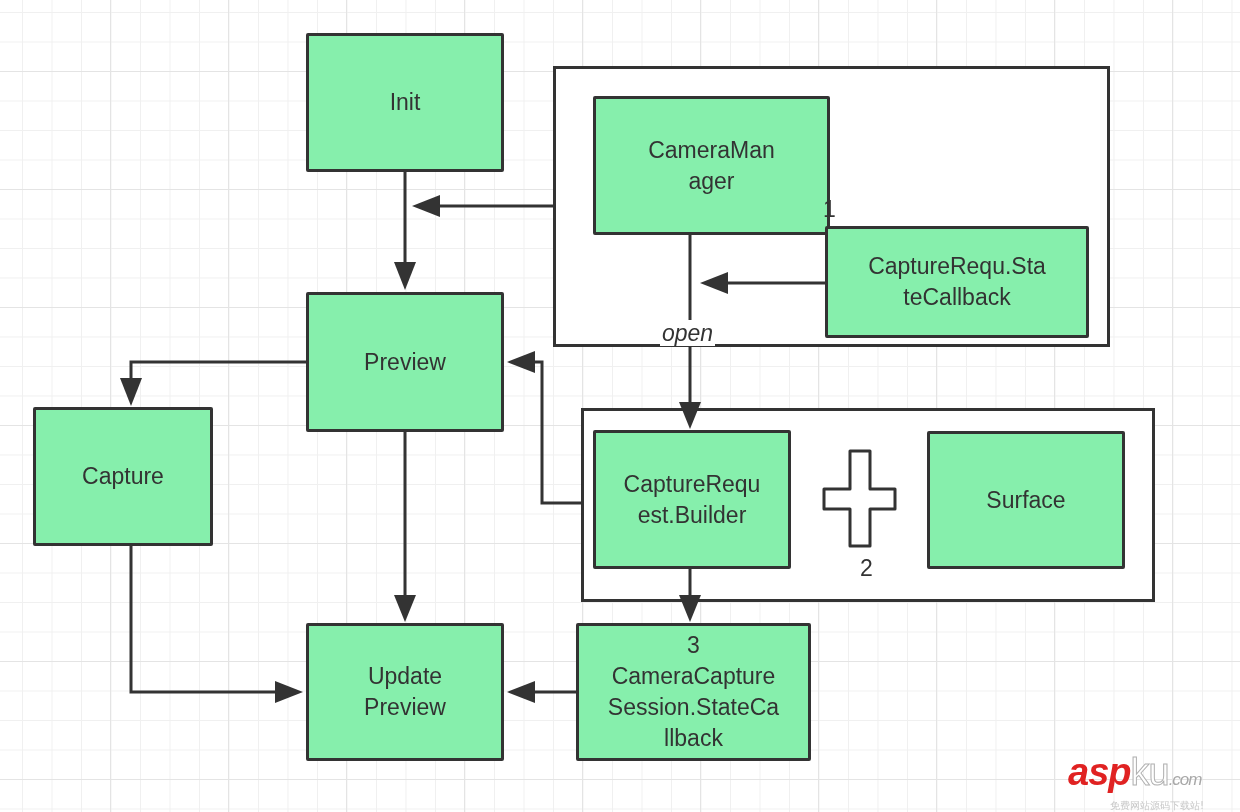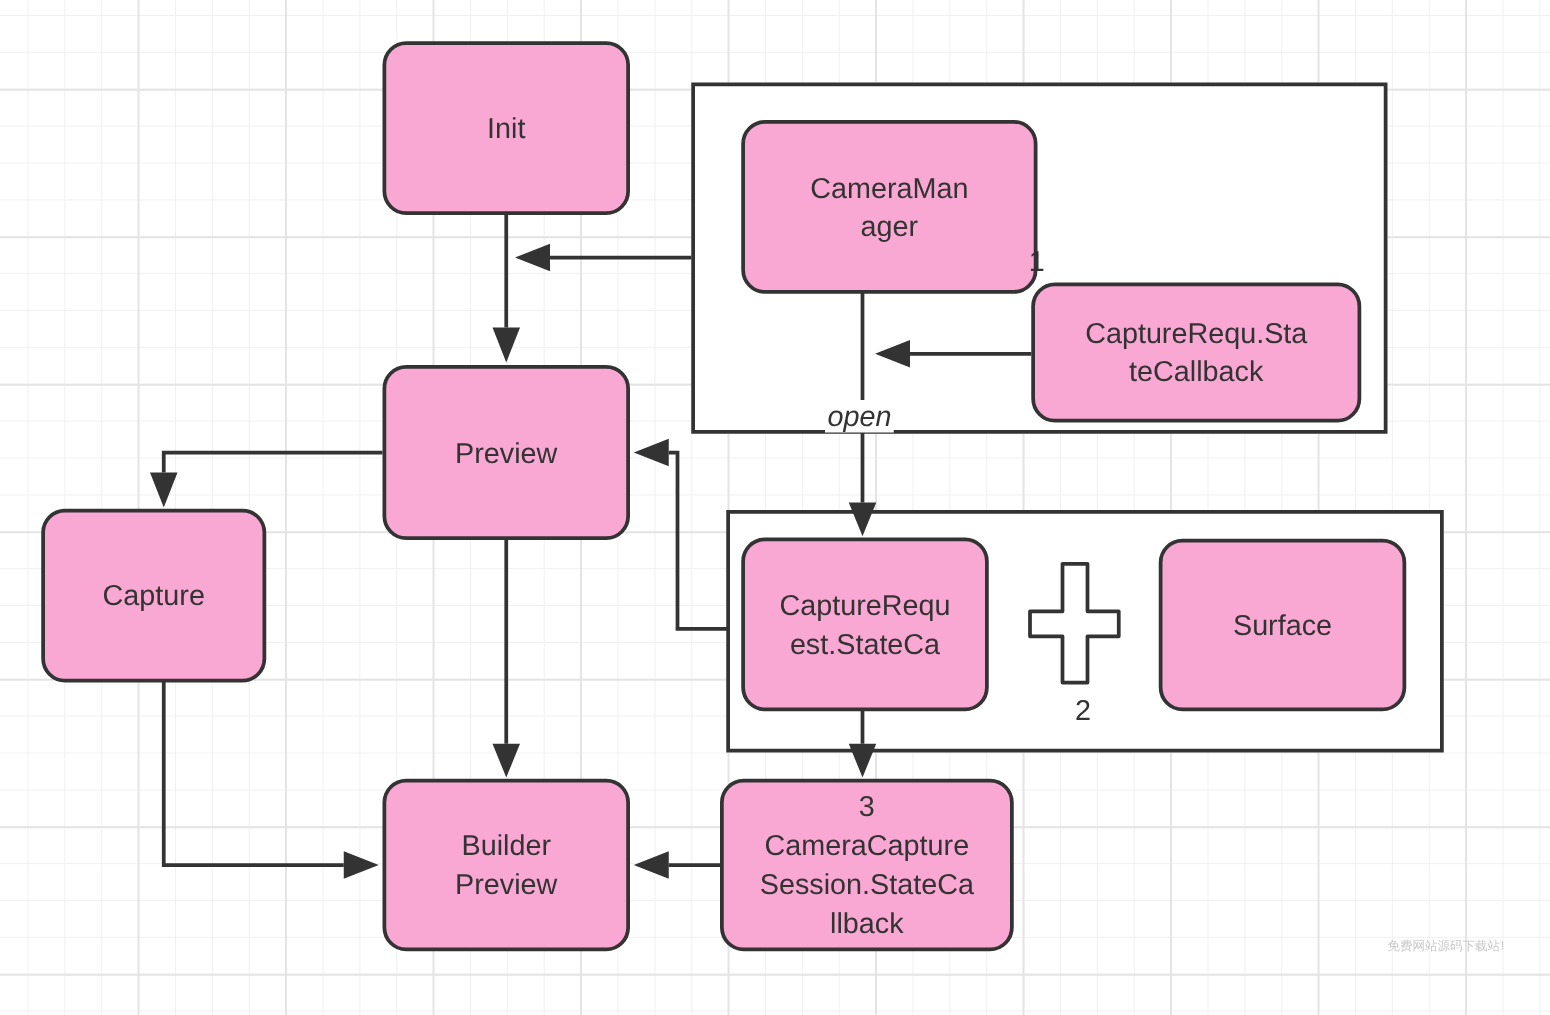--- a/index.html
+++ b/index.html
@@ -16,21 +16,21 @@
       font-family: "Liberation Sans", "DejaVu Sans", sans-serif;
       color: #333333;
     }
     svg#wires { position: absolute; left: 0; top: 0; width: 1240px; height: 812px; z-index: 1; }
     .container {
       position: absolute; border: 3px solid #333333; background: #ffffff;
       box-sizing: border-box; z-index: 0;
     }
     .node {
       position: absolute; box-sizing: border-box; border: 3px solid #333333;
-      border-radius: 19px; background: #f9a8d4; z-index: 2;
+      border-radius: 2px; background: #86efac; z-index: 2;
       display: flex; align-items: center; justify-content: center; text-align: center;
       font-size: 23px; line-height: 31px; color: #333333; white-space: pre-line;
       padding: 0 6px;
     }
     .label { position: absolute; font-size: 23px; color: #333333; z-index: 3; line-height: 26px; }
     .open-label { background: #ffffff; padding: 0 2px; font-style: italic; }
     #plus { position: absolute; left: 822px; top: 449px; z-index: 2; }
     .watermark { position: absolute; left: 1068px; top: 752px; z-index: 4; width: 170px; }
     .wm-main { font-size: 38px; font-weight: bold; font-style: italic; line-height: 40px; letter-spacing: -1px; }
     .wm-asp { color: #e02222; }
@@ -80,37 +80,40 @@
     <polygon points="679,595 701,595 690,622" fill="#333333" stroke="none"></polygon>
 
     <path d="M576,692 L535,692"></path>
     <polygon points="535,681 535,703 507,692" fill="#333333" stroke="none"></polygon>
   </g>
 </svg>
 
 <div class="node" style="left:306px; top:33px; width:198px; height:139px;">Init</div>
 <div class="node" style="left:306px; top:292px; width:198px; height:140px;">Preview</div>
 <div class="node" style="left:33px; top:407px; width:180px; height:139px;">Capture</div>
-<div class="node" style="left:306px; top:623px; width:198px; height:138px;">Builder
+<div class="node" style="left:306px; top:623px; width:198px; height:138px;">Update
 Preview</div>
 <div class="node" style="left:593px; top:96px; width:237px; height:139px;">CameraMan
 ager</div>
 <div class="node" style="left:825px; top:226px; width:264px; height:112px;">CaptureRequ.Sta
 teCallback</div>
 <div class="node" style="left:593px; top:430px; width:198px; height:139px;">CaptureRequ
-est.StateCa</div>
+est.Builder</div>
 <div class="node" style="left:927px; top:431px; width:198px; height:138px;">Surface</div>
 <div class="node" style="left:576px; top:623px; width:235px; height:138px;">3
 CameraCapture
 Session.StateCa
 llback</div>
 
 <svg id="plus" width="76" height="100" viewBox="0 0 76 100">
   <path d="M28,2 L48,2 L48,40 L73,40 L73,60 L48,60 L48,97 L28,97 L28,60 L2,60 L2,40 L28,40 Z" fill="#ffffff" stroke="#333333" stroke-width="3" stroke-linejoin="round"></path>
 </svg>
 
 <span class="label open-label" style="left:660px; top:320px;">open</span>
 <span class="label" style="left:823px; top:196px;">1</span>
 <span class="label" style="left:860px; top:555px;">2</span>
 
 <div class="watermark">
+  <div class="wm-main">
+    <span class="wm-asp">asp</span><span class="wm-ku">ku</span><span class="wm-com">.com</span>
+  </div>
   <div class="wm-tag">免费网站源码下载站!</div>
 </div>
 
 </body></html>

